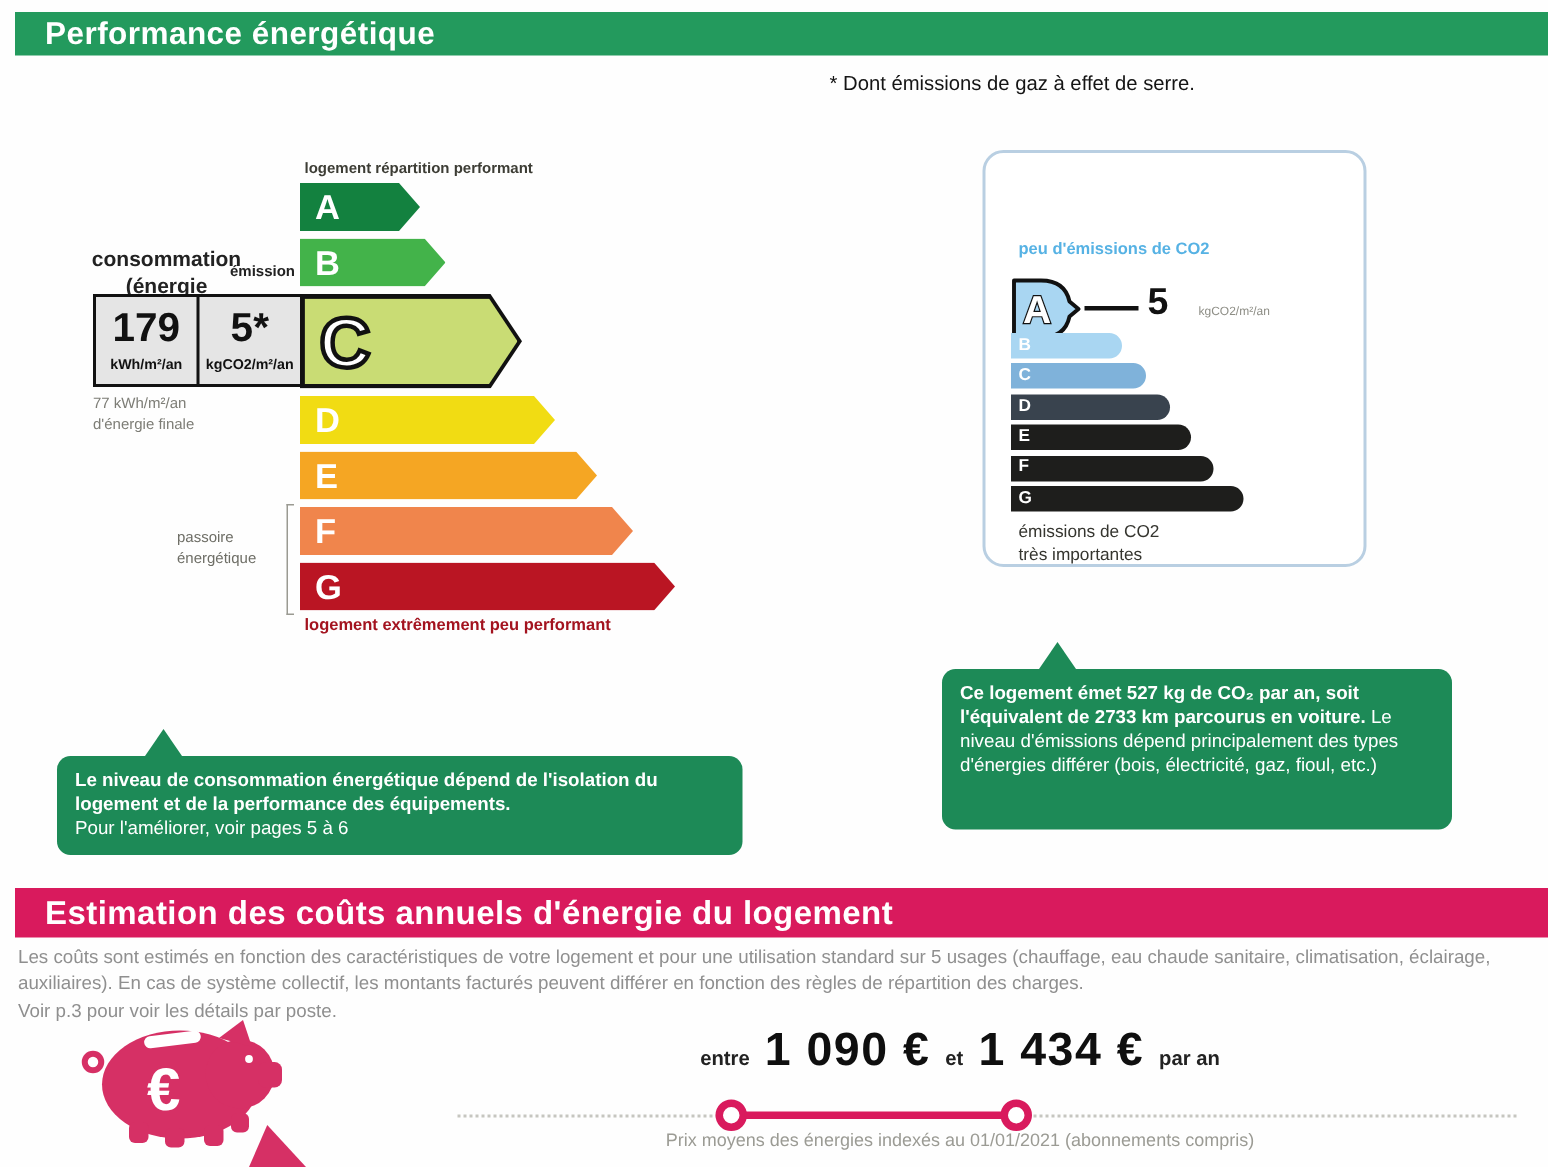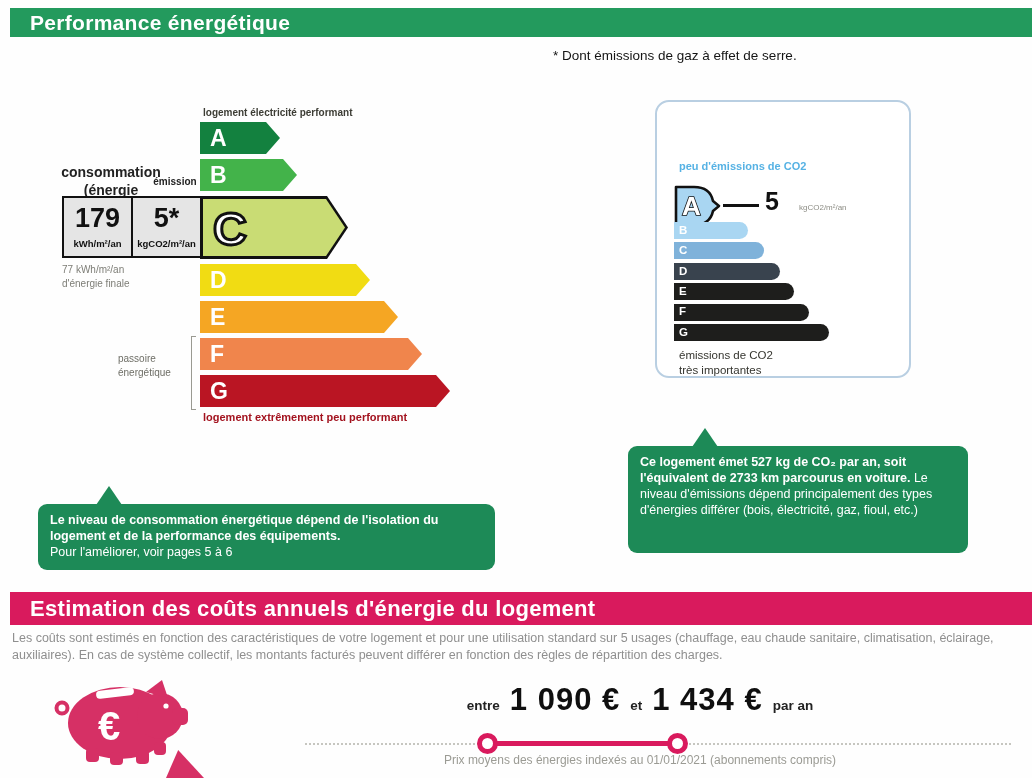--- a/index.html
+++ b/index.html
@@ -101,21 +101,21 @@
 <body>
 
 <div id="page">
 
   <div class="bar-header" id="header-energy">
     <span>Performance énergétique</span>
   </div>
 
   <div id="ges-note">* Dont émissions de gaz à effet de serre.</div>
 
-  <div id="energy-top-label">logement électricité performant</div>
+  <div id="energy-top-label">logement répartition performant</div>
   <div id="energy-bottom-label">logement extrêmement peu performant</div>
 
   <div id="energy-arrows">
       <div class="e-arrow" style="top: 0px; height: 32px; width: 80px; background: rgb(19, 129, 63);">
         <span class="e-letter">A</span>
       </div>
       <div class="e-arrow" style="top: 37px; height: 32px; width: 97px; background: rgb(67, 179, 74);">
         <span class="e-letter">B</span>
       </div>
       <div class="e-arrow current" style="top: 74px; height: 63px; width: 148px;">
@@ -207,20 +207,21 @@
     <span class="co-bold">Le niveau de consommation énergétique dépend de l'isolation du logement et de la performance des équipements.</span><br>
     <span>Pour l'améliorer, voir pages 5 à 6</span>
   </div>
 
   <div class="bar-header" id="header-costs">
     <span>Estimation des coûts annuels d'énergie du logement</span>
   </div>
 
   <div id="costs-desc">
     <div>Les coûts sont estimés en fonction des caractéristiques de votre logement et pour une utilisation standard sur 5 usages (chauffage, eau chaude sanitaire, climatisation, éclairage, auxiliaires). En cas de système collectif, les montants facturés peuvent différer en fonction des règles de répartition des charges.</div>
+    <div class="line2">Voir p.3 pour voir les détails par poste.</div>
   </div>
 
   <div id="cost-range">
     <span class="cr-small">entre</span>
     <span class="cr-big">1 090 €</span>
     <span class="cr-small">et</span>
     <span class="cr-big">1 434 €</span>
     <span class="cr-small">par an</span>
   </div>
 

